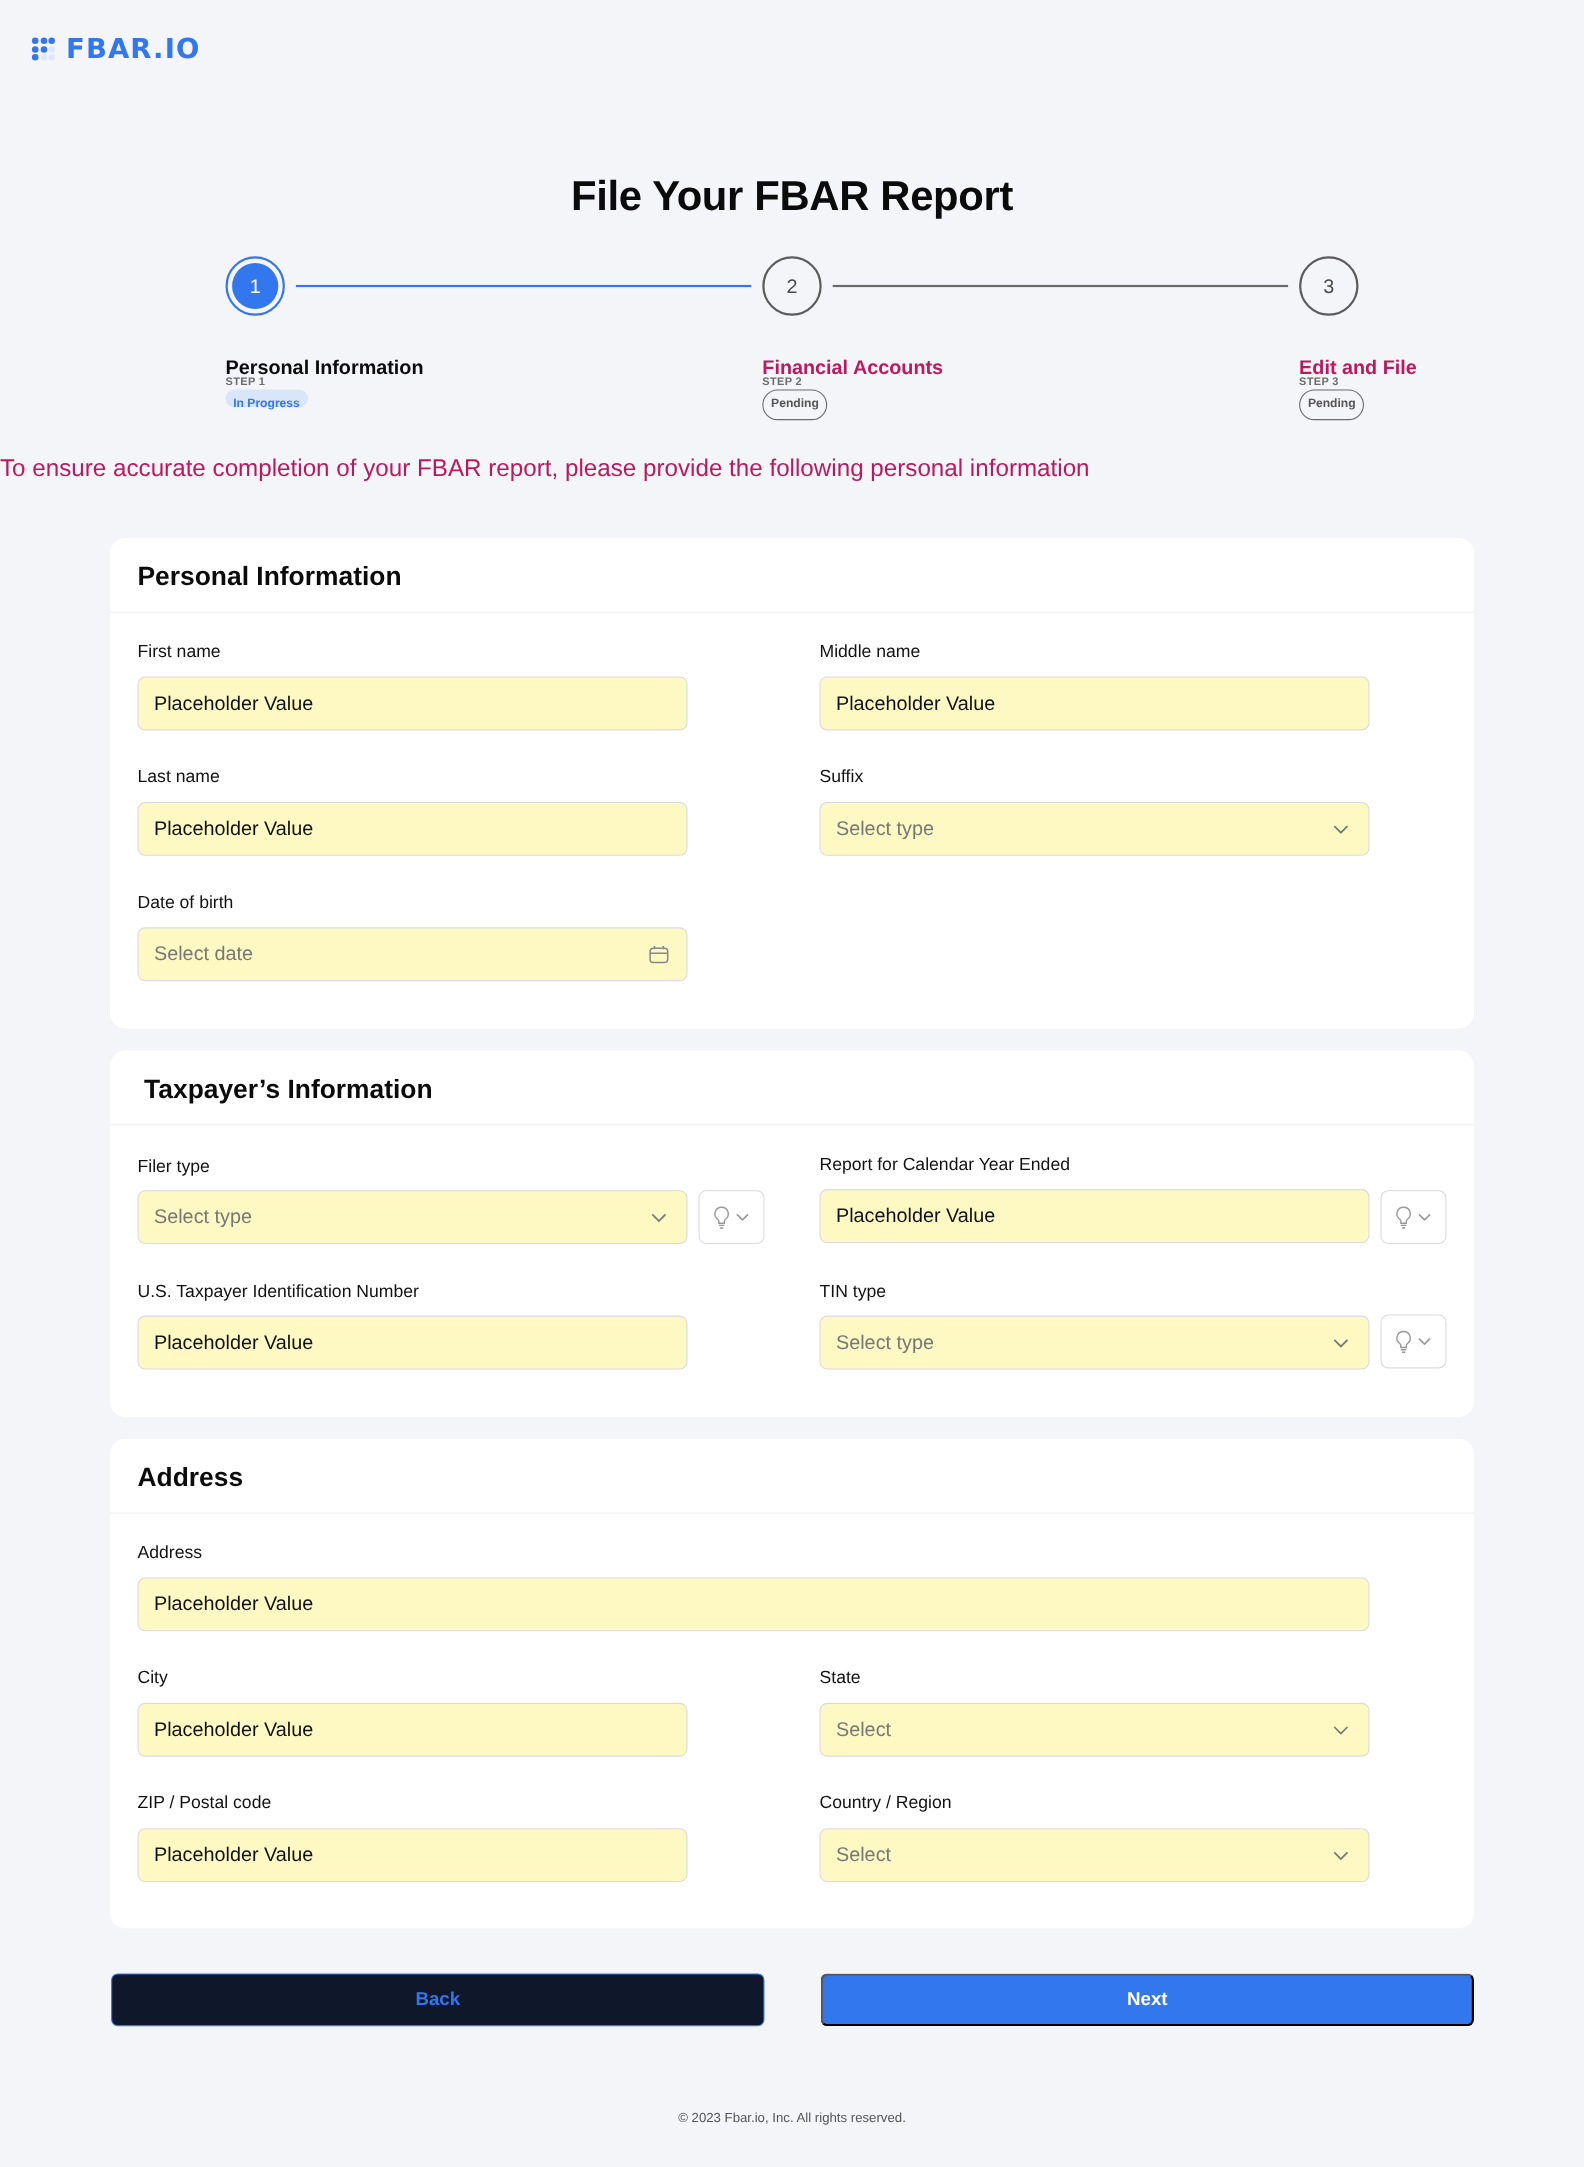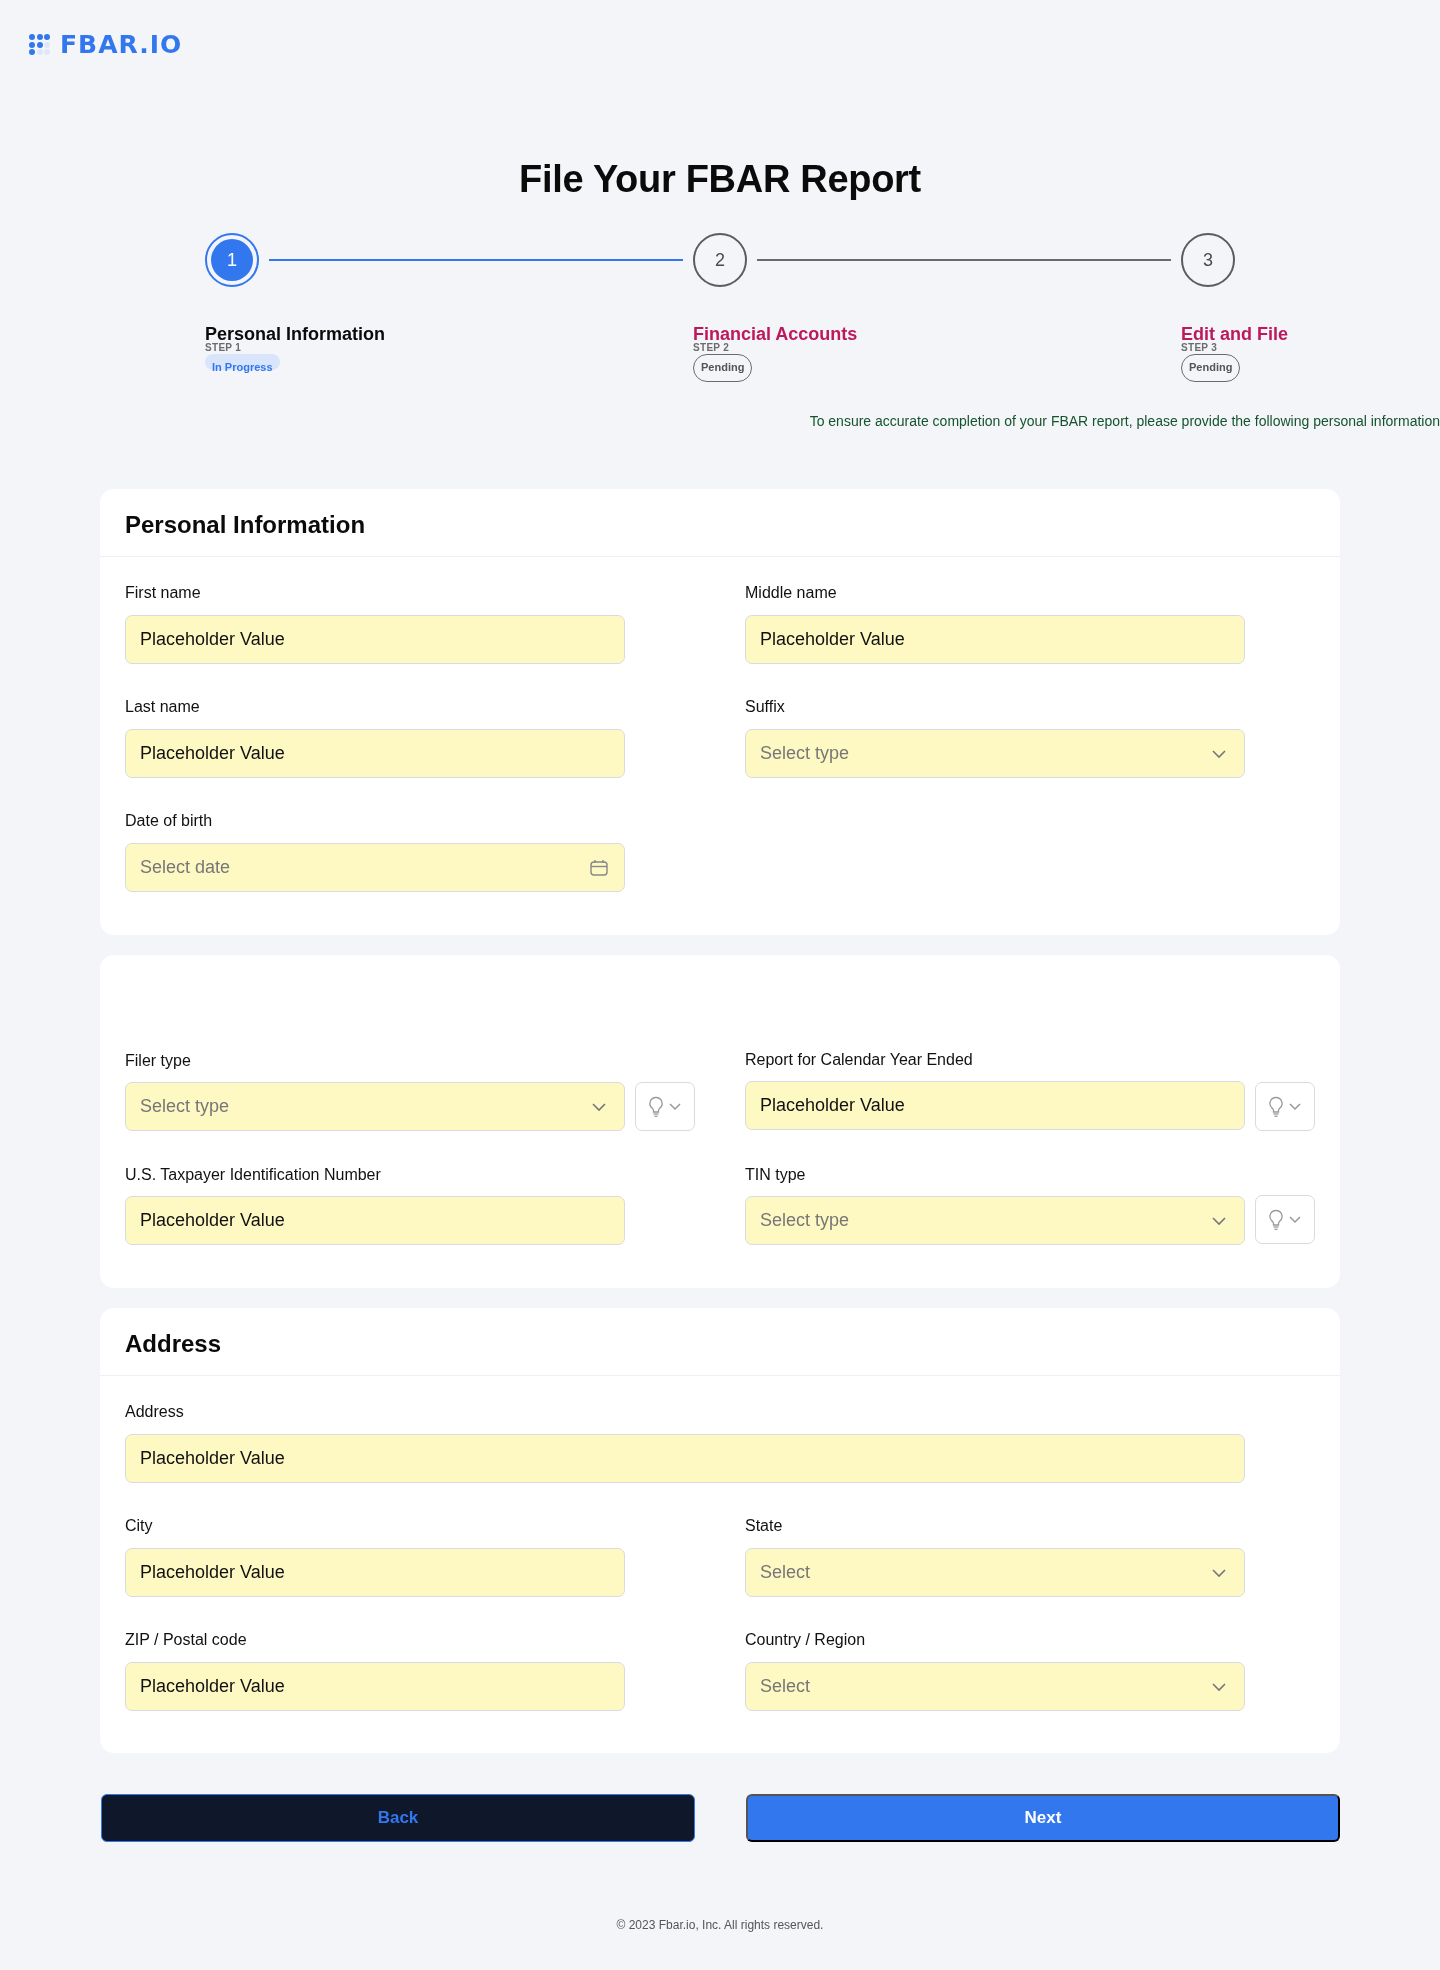--- a/index.html
+++ b/index.html
@@ -30,21 +30,21 @@
   .step-line { height: 2px; top: 259px; }
   .step-line.done { background: #3377ee; }
   .step-line.pending { background: #6a6a6a; }
   .step-tag { font-size: 10px; font-weight: 700; color: #6b6b6b; letter-spacing: 0.3px; margin-top: 40px; }
   .step-title { font-size: 18px; font-weight: 700; color: #be185d; }
   .step-title.active { color: #0b0b0b; }
   .badge { font-size: 11px; font-weight: 700; border-radius: 14px; padding: 0 7px; height: 16px; line-height: 27px; display: inline-block; }
   .badge.progress { background: #d9e5fb; color: #3377ee; }
   .badge.pending { border: 1.5px solid #6b6b6b; color: #555; height: 28px; line-height: 25px; }
 
-  .subtitle { left: 0; width: 1440px; top: 413px; text-align: right; font-size: 14px; color: #14532d; }
+  .subtitle { left: 0; width: 1440px; top: 413px; text-align: left; font-size: 22px; color: #be185d; }
 
   
   .card { left: 100px; width: 1240px; background: #fff; border-radius: 14px; }
   .card-header { height: 68px; border-bottom: 1.5px solid #eef0f4; position: relative; }
   .card-title { position: absolute; left: 25px; top: 22px; font-size: 24px; font-weight: 700; color: #0b0b0b; }
   .field-label { position: absolute; font-size: 16px; color: #111; }
   .field { position: absolute; height: 49px; border: 1px solid #d9dbe0; border-radius: 7px; background: #fef9c3; display: flex; align-items: center; padding: 0 14px; font-size: 18px; }
   .field .val { color: #111; flex: 1; }
   .field .ph { color: #777; flex: 1; }
   .field .ico { width: 22px; height: 22px; display: flex; align-items: center; justify-content: center; }
@@ -143,20 +143,23 @@
           <rect x="2" y="4" width="16" height="13" rx="3" fill="none" stroke="#888" stroke-width="1.4"></rect>
           <line x1="2" y1="8.5" x2="18" y2="8.5" stroke="#888" stroke-width="1.4"></line>
           <line x1="6" y1="2" x2="6" y2="5" stroke="#888" stroke-width="1.4"></line>
           <line x1="14" y1="2" x2="14" y2="5" stroke="#888" stroke-width="1.4"></line>
         </svg>
     </span>
   </div>
 </section>
 
 <section class="abs card" style="top:955px; height:333px;">
+  <div class="card-header">
+    <h2 class="card-title" style="left:31px;">Taxpayer’s Information</h2>
+  </div>
 
   <label class="field-label" style="left:25px; top:97px;">Filer type</label>
   <div class="field" style="left:25px; top:127px; width:500px;">
     <span class="ph">Select type</span>
     <span class="ico">
       <svg width="16" height="10" viewBox="0 0 16 10">
           <path d="M2 2 L8 8 L14 2" fill="none" stroke="#777" stroke-width="1.6"></path>
         </svg>
     </span>
   </div>

